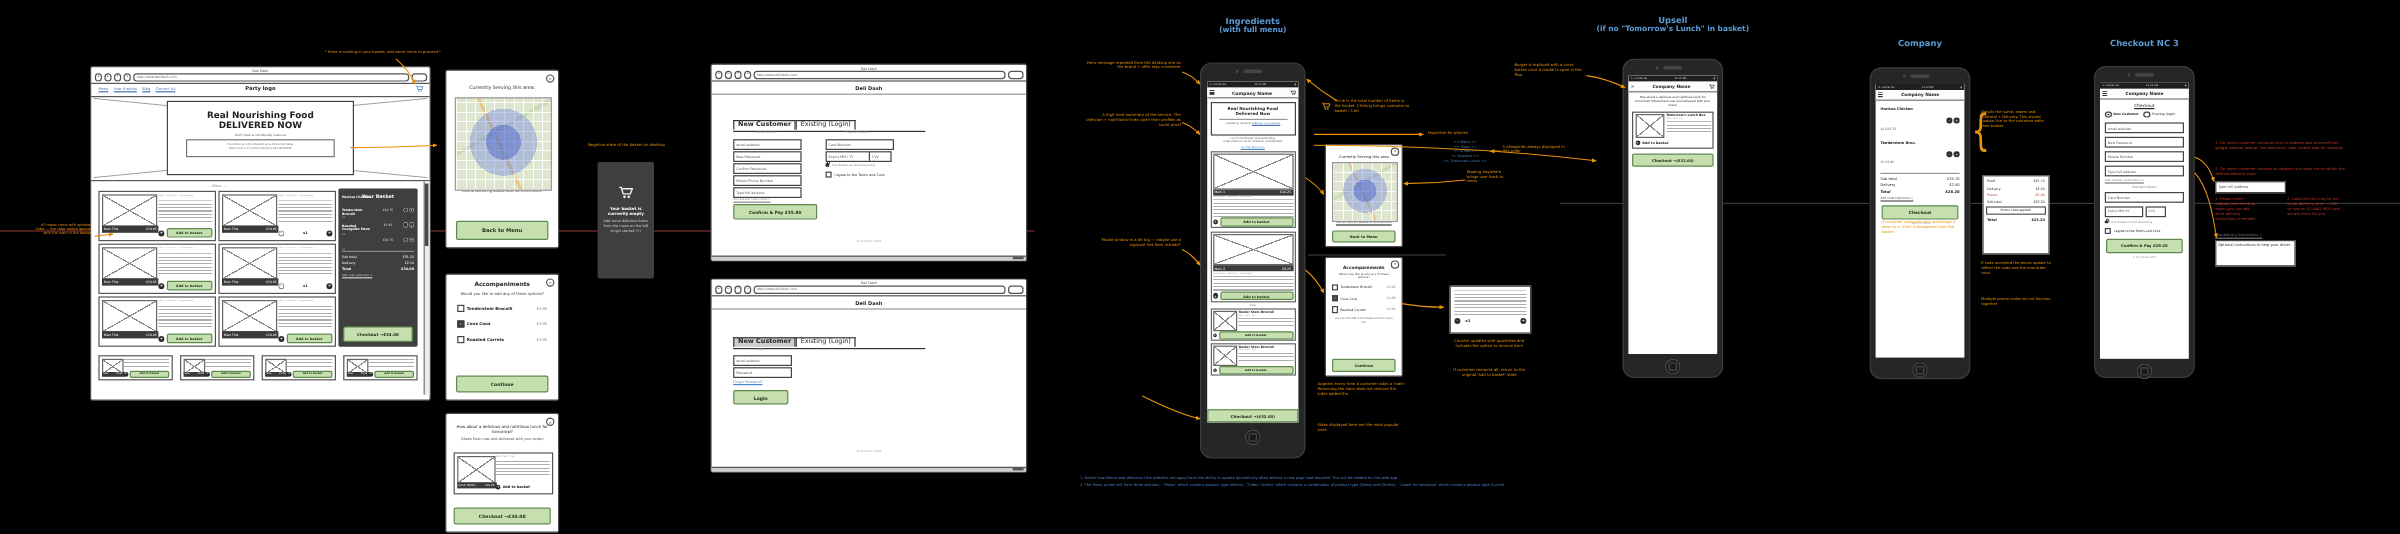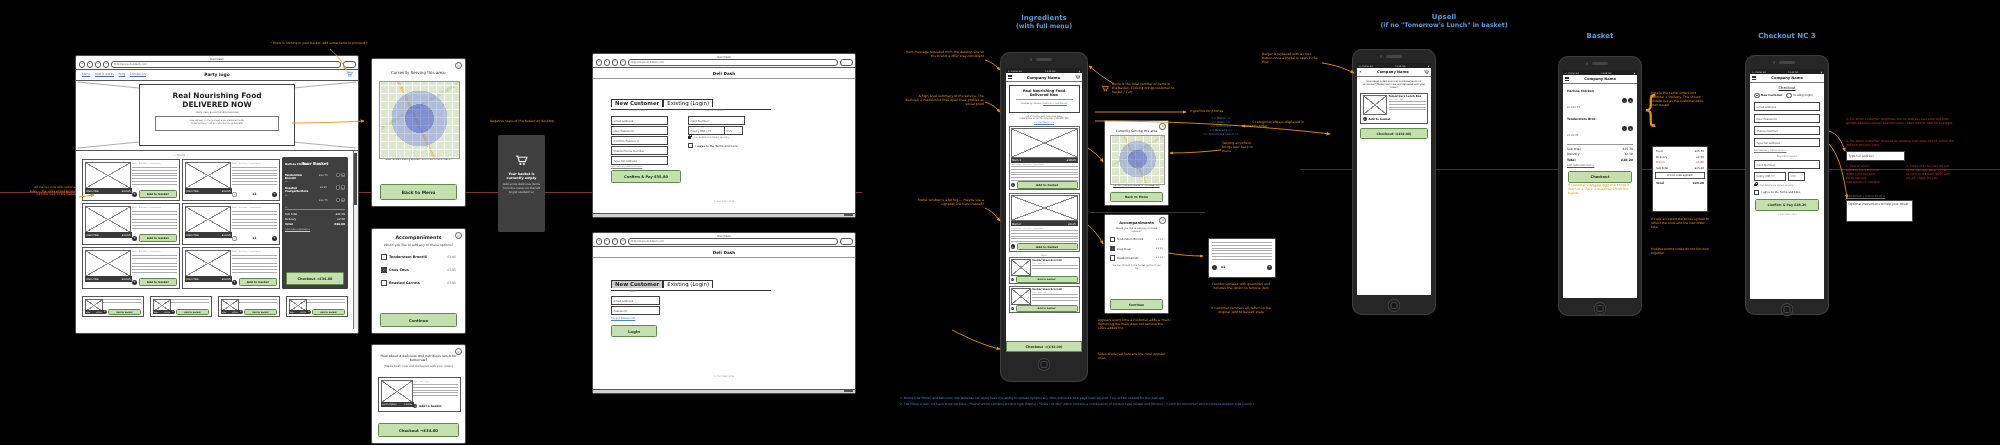--- a/index.html
+++ b/index.html
@@ -605,21 +605,21 @@
     <div class="glines" style="margin:2.5px 3px 0;height:21px;"></div>
     <div class="sb" style="margin:2px 3px 0;">
       <span class="circ" style="width:5px;height:5px;font-size:3.4px;">–</span>
       <span class="b" style="font-size:3.2px;margin-left:4px;margin-right:auto;">x1</span>
       <span class="circ" style="width:5px;height:5px;font-size:3.4px;">+</span>
     </div>
   </div>
   <div class="abs c note" style="left:1205px;top:282px;width:72px;font-size:3.2px;">Counter updates with quantities and includes the option to remove item</div>
   <div class="abs c note" style="left:1205px;top:306px;width:72px;font-size:3.2px;">If customer removes all, return to the original 'Add to basket' state</div>
 
-  <div class="abs bluelbl" style="left:1332px;top:13px;width:224px;">
+  <div class="abs bluelbl" style="left:1282px;top:13px;width:224px;">
     <div style="font-size:7px;">Upsell</div>
     <div style="font-size:6.2px;">(if no "Tomorrow's Lunch" in basket)</div>
   </div>
   <div class="abs note" style="left:1262px;top:52px;width:60px;font-size:3.2px;">Burger is replaced with a cross button once a modal is open in the flow</div>
   <div class="phone" style="left:1352px;top:49px;width:84px;height:266px;">
     <div class="speaker"></div>
       <div class="camdot"></div>
     <div class="screen" style="left:5px;top:14px;width:74px;height:232px;">
       <div class="sbar">
           <span>ılı. Carrier 4G</span>
@@ -651,21 +651,21 @@
         </div>
       </div>
       <div class="gbtn sb" style="margin:4px 3px 0;height:9px;padding:0 2.5px;">
         <span class="b" style="font-size:3.2px;">Checkout →</span>
         <span style="font-size:3px;">(£32.00)</span>
       </div>
     </div>
     <div class="homebtn" style="top:250px;"></div>
   </div>
 
-  <div class="abs bluelbl" style="left:1561px;top:32px;width:78px;font-size:7px;">Basket</div>
+  <div class="abs bluelbl" style="left:1561px;top:32px;width:78px;font-size:7px;">Company</div>
   <div class="phone" style="left:1558px;top:56px;width:84px;height:260px;">
     <div class="speaker"></div>
       <div class="camdot"></div>
     <div class="screen" style="left:5px;top:14px;width:74px;height:228px;">
       <div class="sbar">
           <span>ılı. Carrier 4G</span>
           <span>11:02 AM</span>
           <span>▮</span>
         </div>
       <div class="phead">

